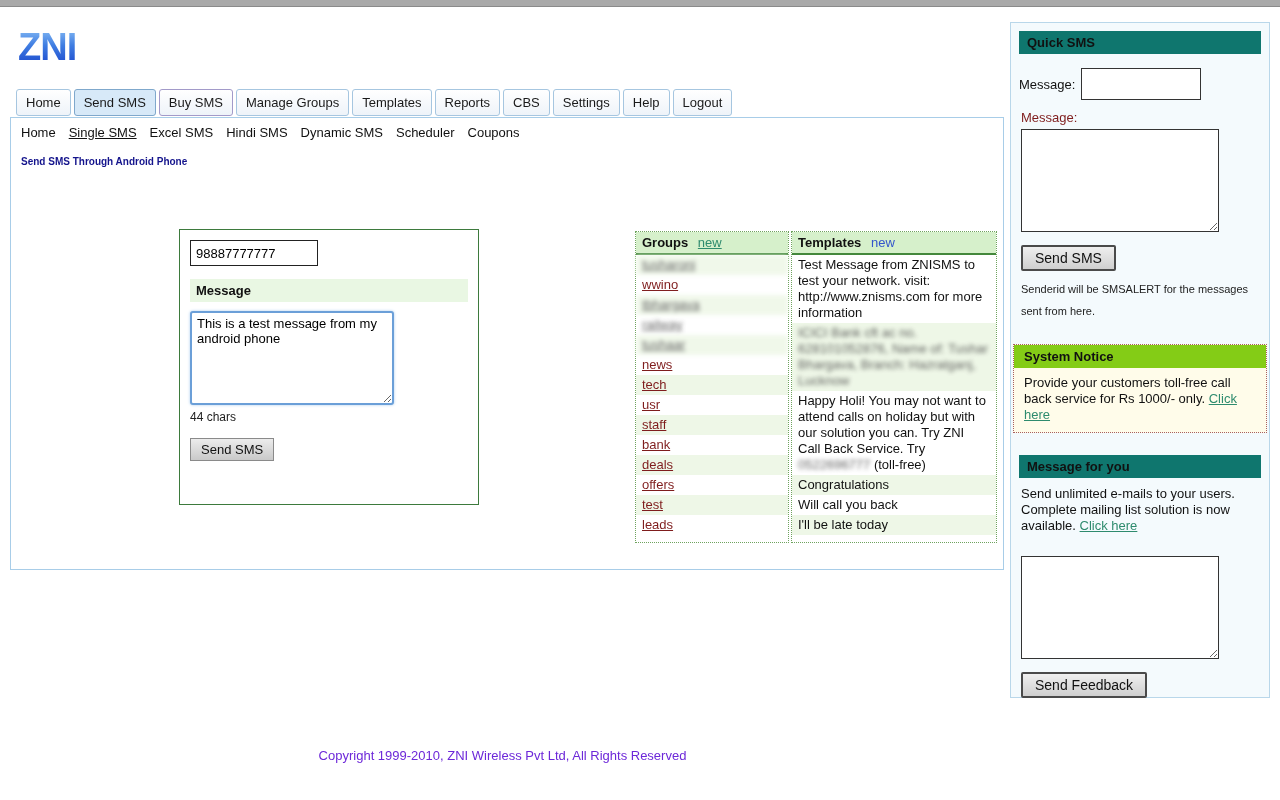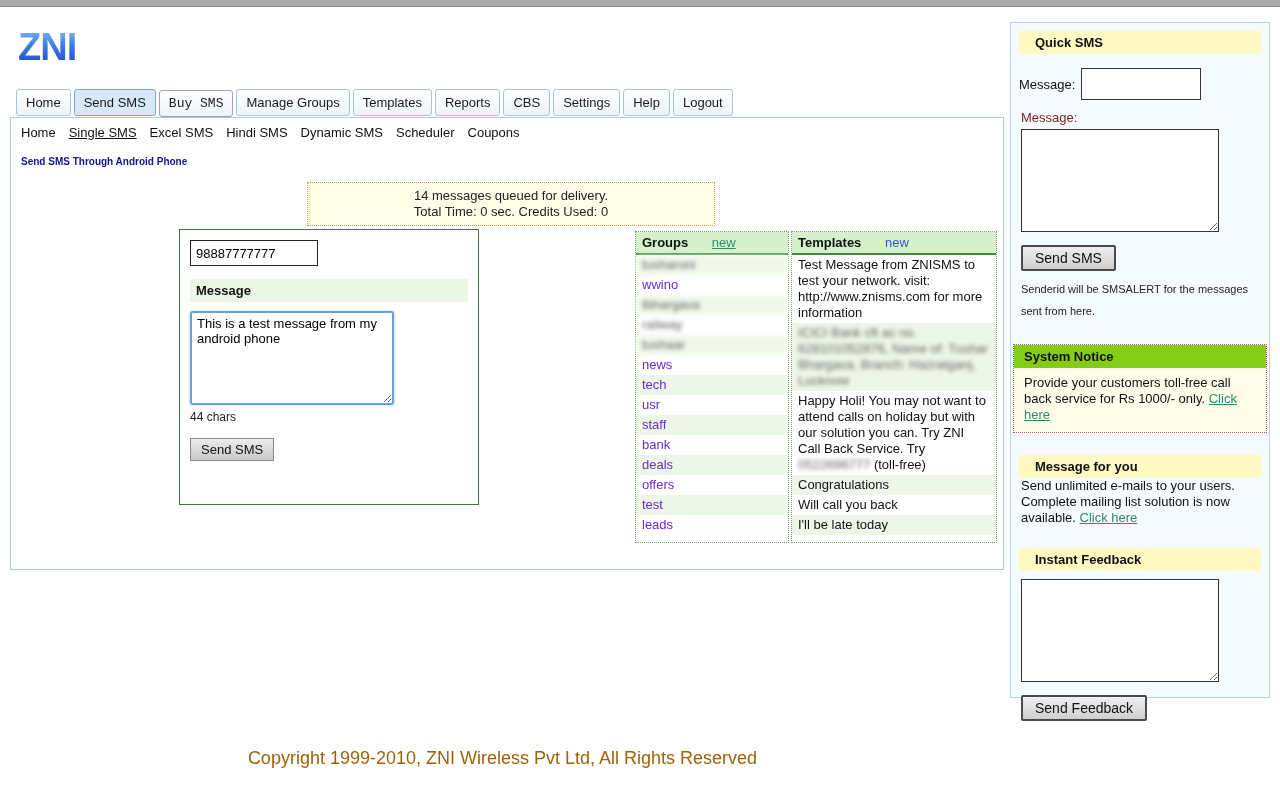--- a/index.html
+++ b/index.html
@@ -9,21 +9,21 @@
   .topbar { position:absolute; left:0; top:0; width:1280px; height:7px; background:#a9a9a9; border-bottom:1px solid #8a8a8a; }
 
   .logo { position:absolute; left:18px; top:26px; font-size:38px; font-weight:bold; letter-spacing:-1px;
           background:linear-gradient(180deg,#8fc3f6 0%,#3f7de2 45%,#1641c9 100%);
           -webkit-background-clip:text; background-clip:text; color:transparent; -webkit-text-fill-color:transparent; }
 
   .tabbar { position:absolute; left:16px; top:89px; white-space:nowrap; }
   .tab { display:inline-block; margin-right:3px; padding:5px 9px; font-size:13px; color:#1a1a1a;
          background:linear-gradient(#ffffff,#eef3f9); border:1px solid #a6c6e0; border-radius:3px; cursor:pointer; }
   .tab.active { background:#d7e9f8; border-color:#7fa8cc; }
-  .tab:nth-child(3) { border-color:#a29ac9;font-family:Liberation Mono, monospace; }
+  .tab:nth-child(3) { border-color:#a29ac9; }
 
   .mainbox { position:absolute; left:10px; top:117px; width:994px; height:453px; border:1px solid #a8cde8; background:#ffffff; }
   .subnav { padding:7px 10px 5px 10px; font-size:13px; color:#111; }
   .subnav span { margin-right:13px; cursor:pointer; }
   .subnav span.active { text-decoration:underline; }
   .pagetitle { margin:11px 0 0 10px; font-size:10px; font-weight:bold; color:#14148c; }
 
   .queuednotice { position:absolute; left:296px; top:64px; width:408px; padding:5px 4px; text-align:center;
                   background:#fffee9; border:1px dotted #dfa232; font-size:13px; color:#222; line-height:16px; }
 
@@ -32,67 +32,63 @@
   .destinput { display:block; width:128px; height:26px; border:1px solid #222; font-size:13px; padding:2px 5px; margin:0 0 13px 0; font-family:"Liberation Sans",sans-serif; }
   .msgarea { display:block; width:204px; height:94px; border:2px solid #6b9fd8; border-radius:3px; box-shadow:0 0 3px #a9cbee;
              font-size:13px; padding:3px 5px; resize:both; font-family:"Liberation Sans",sans-serif; margin-top:2px; }
   .charcount { font-size:12px; color:#222; margin:5px 0 14px 0; }
   .btn { font-size:13px; color:#111; background:linear-gradient(#ececec,#c9c9c9); border:1px solid #8a8a8a; padding:3px 10px; cursor:pointer; font-family:"Liberation Sans",sans-serif; }
 
   .panel { position:absolute; top:113px; border:1px dotted #6fa35e; background:#fff; font-size:13px; }
   .panel-groups { left:624px; width:154px; height:312px; }
   .panel-templates { left:780px; width:206px; height:312px; }
   .panelhead { background:#d6f0cb; border-bottom:2px solid #44883c; padding:3px 6px; font-weight:bold; color:#111; }
-  .panelhead .newlink { font-weight:normal; margin-left:20px; cursor:pointer;text-align:center; }
+  .panelhead .newlink { font-weight:normal; margin-left:6px; cursor:pointer;text-align:center; }
   .newlink.teal { color:#2e8b6e; text-decoration:underline; }
   .newlink.blue { color:#3355cc; text-decoration:none; }
-  .grouprow { padding:2px 6px; height:20px; line-height:16px; color:#6d28d9; cursor:pointer; }
+  .grouprow { padding:2px 6px; height:20px; line-height:16px; color:#7f1d1d; cursor:pointer;text-decoration:underline; }
   .panel-groups .grouprow:nth-child(odd) { background:#eef7e7; }
   .trow { padding:2px 6px; line-height:16px; color:#111; cursor:pointer; }
   .panel-templates .trow:nth-child(even) { background:#eef7e7; }
   .blur { filter:blur(2px); color:#4a4a4a; opacity:.85; }
 
   .sidebar { position:absolute; left:1010px; top:22px; width:260px; height:676px; background:#f4fafd; border:1px solid #b9d7ea; font-size:13px; }
-  .sidehead { margin:8px 8px 0 8px; background:#fef9c3; font-weight:bold; padding:4px 16px; color:#111; }
+  .sidehead { margin:8px 8px 0 8px; background:#0f766e; font-weight:bold; padding:4px 8px; color:#111; }
   .fieldrow { margin:14px 8px 0 8px; display:flex; align-items:center; }
   .fieldrow label { margin-right:6px; color:#111; }
   .qmobile { width:120px; height:32px; border:1px solid #333; font-size:13px; padding:2px 5px; font-family:"Liberation Sans",sans-serif; }
   .qlabel { margin:10px 8px 4px 10px; color:#7f1d1d; }
   .qarea { display:block; margin:0 8px 0 10px; width:198px; height:103px; border:1px solid #333; font-size:13px; padding:3px 5px; resize:both; font-family:"Liberation Sans",sans-serif; background:#fff; }
   .macbtn { margin:13px 8px 0 10px; font-size:14px; color:#111; background:linear-gradient(#efefef,#cfcfcf); border:2px solid #4a4a4a; border-radius:2px; padding:3px 12px; cursor:pointer; font-family:"Liberation Sans",sans-serif; }
   .sidenote { margin:7px 10px 0 10px; font-size:11px; color:#222; line-height:22px; }
 
   .sysnotice { margin:22px 2px 0 2px; border:1px dotted #a86060; background:#fffcea; }
   .sysnotice .snhead { background:#84cc16; font-weight:bold; padding:4px 10px; color:#111; }
   .sysnotice .snbody { padding:7px 10px 9px 10px; color:#111; line-height:16px; }
   .teal-link { color:#2e8b6e; text-decoration:underline; cursor:pointer; }
 
-  .msgforyou-body { margin:0 10px 0 10px; color:#111; line-height:16px; }
+  .msgforyou-body { margin:8px 10px 0 10px; color:#111; line-height:16px; }
   .gap { height:14px; }
 
-  .footer { position:absolute; left:0; top:748px; width:1005px; text-align:center; font-size:18px; color:#a16207; }
+  .footer { position:absolute; left:0; top:748px; width:1005px; text-align:center; font-size:13px; color:#6d28d9; }
 </style>
 </head>
 <body>
 
 <div class="page">
   <div class="topbar"></div>
 
   <div class="logo">ZNI</div>
 
   <div class="tabbar"><span class="tab">Home</span><span class="tab active">Send SMS</span><span class="tab">Buy SMS</span><span class="tab">Manage Groups</span><span class="tab">Templates</span><span class="tab">Reports</span><span class="tab">CBS</span><span class="tab">Settings</span><span class="tab">Help</span><span class="tab">Logout</span></div>
 
   <div class="mainbox">
     <div class="subnav"><span>Home</span><span class="active">Single SMS</span><span>Excel SMS</span><span>Hindi SMS</span><span>Dynamic SMS</span><span>Scheduler</span><span>Coupons</span></div>
     <div class="pagetitle">Send SMS Through Android Phone</div>
 
-    <div class="queuednotice">
-      <div>14 messages queued for delivery.</div>
-      <div>Total Time: 0 sec. Credits Used: 0</div>
-    </div>
 
     <div class="smsform">
       <input class="destinput" type="text" value="98887777777" style="">
       <div class="greenhead">Message</div>
       <textarea class="msgarea" style="">This is a test message from my android phone</textarea>
       <div class="charcount">44 chars</div>
       <button class="btn">Send SMS</button>
     </div>
 
     <div class="panel panel-groups">
@@ -152,20 +148,19 @@
       </div>
     </div>
 
     <div class="gap"></div>
     <div class="sidehead">Message for you</div>
     <div class="msgforyou-body">
       <span>Send unlimited e-mails to your users. Complete mailing list solution is now available. </span><span class="teal-link">Click here</span>
     </div>
 
     <div class="gap"></div>
-    <div class="sidehead">Instant Feedback</div>
     <div class="gap" style="height:8px"></div>
     <textarea class="qarea" style=""></textarea>
     <button class="macbtn">Send Feedback</button>
   </div>
 
   <div class="footer">Copyright 1999-2010, ZNI Wireless Pvt Ltd, All Rights Reserved</div>
 </div>
 
 </body></html>

